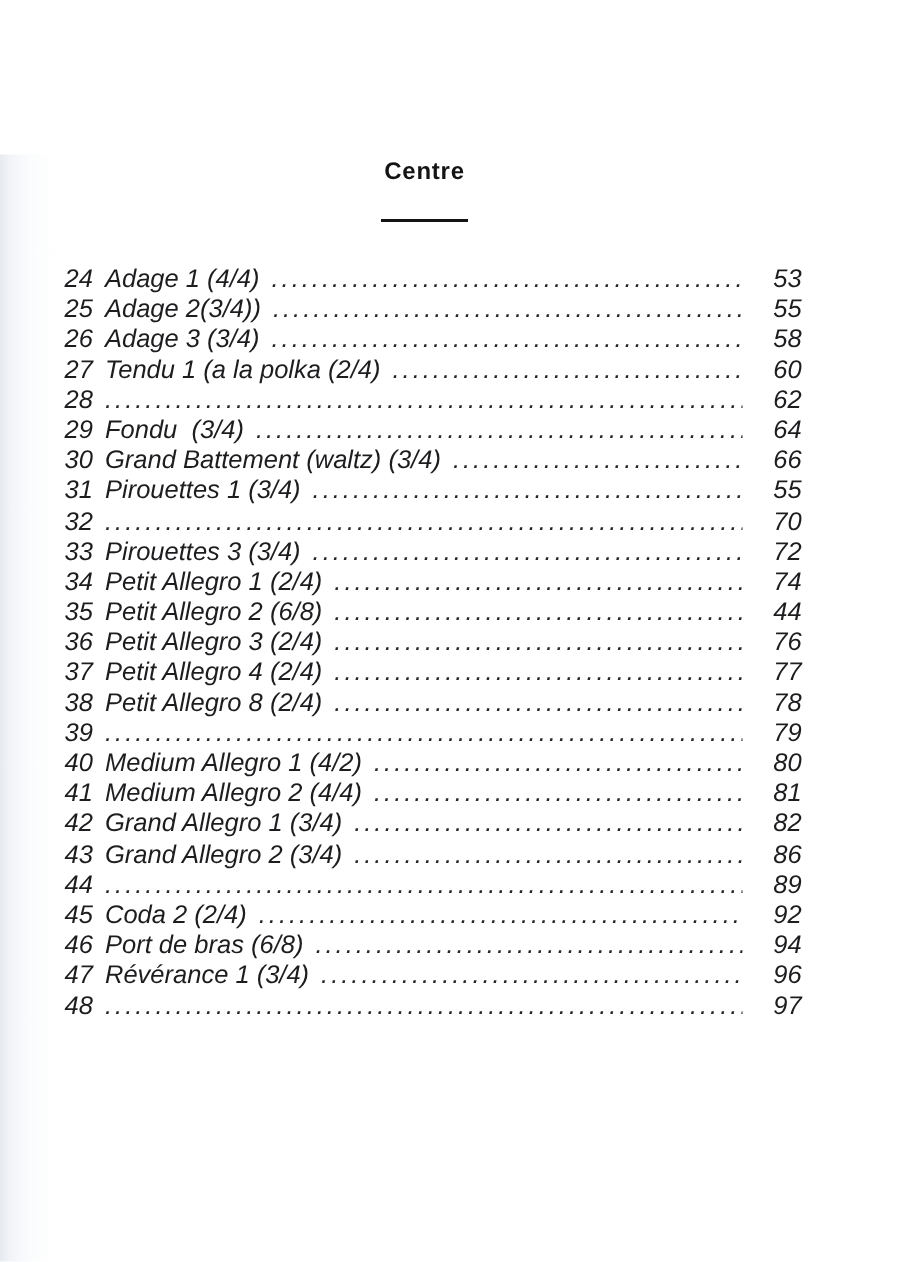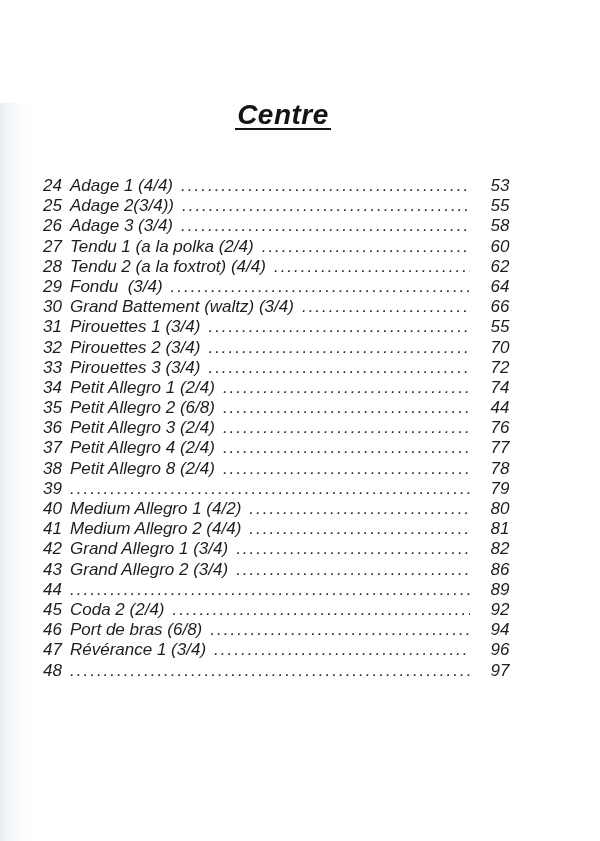--- a/index.html
+++ b/index.html
@@ -20,32 +20,31 @@
     font-family: "Liberation Sans", sans-serif;
     color: #1d1d20;
   }
   .title-wrap {
     margin: 103px 77px 0 43px;
     text-align: center;
     height: 30px;
   }
   .page-title {
     display: inline-block;
-    font-size: 28px;
+    font-size: 16px;
     line-height: 24px;
     font-weight: bold;
-    font-style: italic;
     letter-spacing: 0.5px;
     color: #141416;
-    padding: 0 2px 1px 2px;
+    padding: 0 2px 19px 2px;
     border-bottom: 2.5px solid #141416;
   }
   .toc {
     list-style: none;
-    margin: 43px 89px 0 43px;
+    margin: 43px 64px 0 43px;
     padding: 0;
   }
   .toc-row {
     display: flex;
     align-items: baseline;
     height: 20.2px;
     line-height: 20.2px;
     font-size: 17px;
     font-style: italic;
     white-space: nowrap;
@@ -102,21 +101,20 @@
         <span class="row-page">58</span>
       </li>
       <li class="toc-row">
         <span class="row-no">27</span>
         <span class="row-title">Tendu 1 (a la polka (2/4)</span>
         <span class="row-dots">........................................................................................................................................................</span>
         <span class="row-page">60</span>
       </li>
       <li class="toc-row">
         <span class="row-no">28</span>
-        <span class="row-title">Tendu 2 (a la foxtrot) (4/4)</span>
         <span class="row-dots">........................................................................................................................................................</span>
         <span class="row-page">62</span>
       </li>
       <li class="toc-row">
         <span class="row-no">29</span>
         <span class="row-title">Fondu  (3/4)</span>
         <span class="row-dots">........................................................................................................................................................</span>
         <span class="row-page">64</span>
       </li>
       <li class="toc-row">
@@ -126,21 +124,20 @@
         <span class="row-page">66</span>
       </li>
       <li class="toc-row">
         <span class="row-no">31</span>
         <span class="row-title">Pirouettes 1 (3/4)</span>
         <span class="row-dots">........................................................................................................................................................</span>
         <span class="row-page">55</span>
       </li>
       <li class="toc-row">
         <span class="row-no">32</span>
-        <span class="row-title">Pirouettes 2 (3/4)</span>
         <span class="row-dots">........................................................................................................................................................</span>
         <span class="row-page">70</span>
       </li>
       <li class="toc-row">
         <span class="row-no">33</span>
         <span class="row-title">Pirouettes 3 (3/4)</span>
         <span class="row-dots">........................................................................................................................................................</span>
         <span class="row-page">72</span>
       </li>
       <li class="toc-row">

